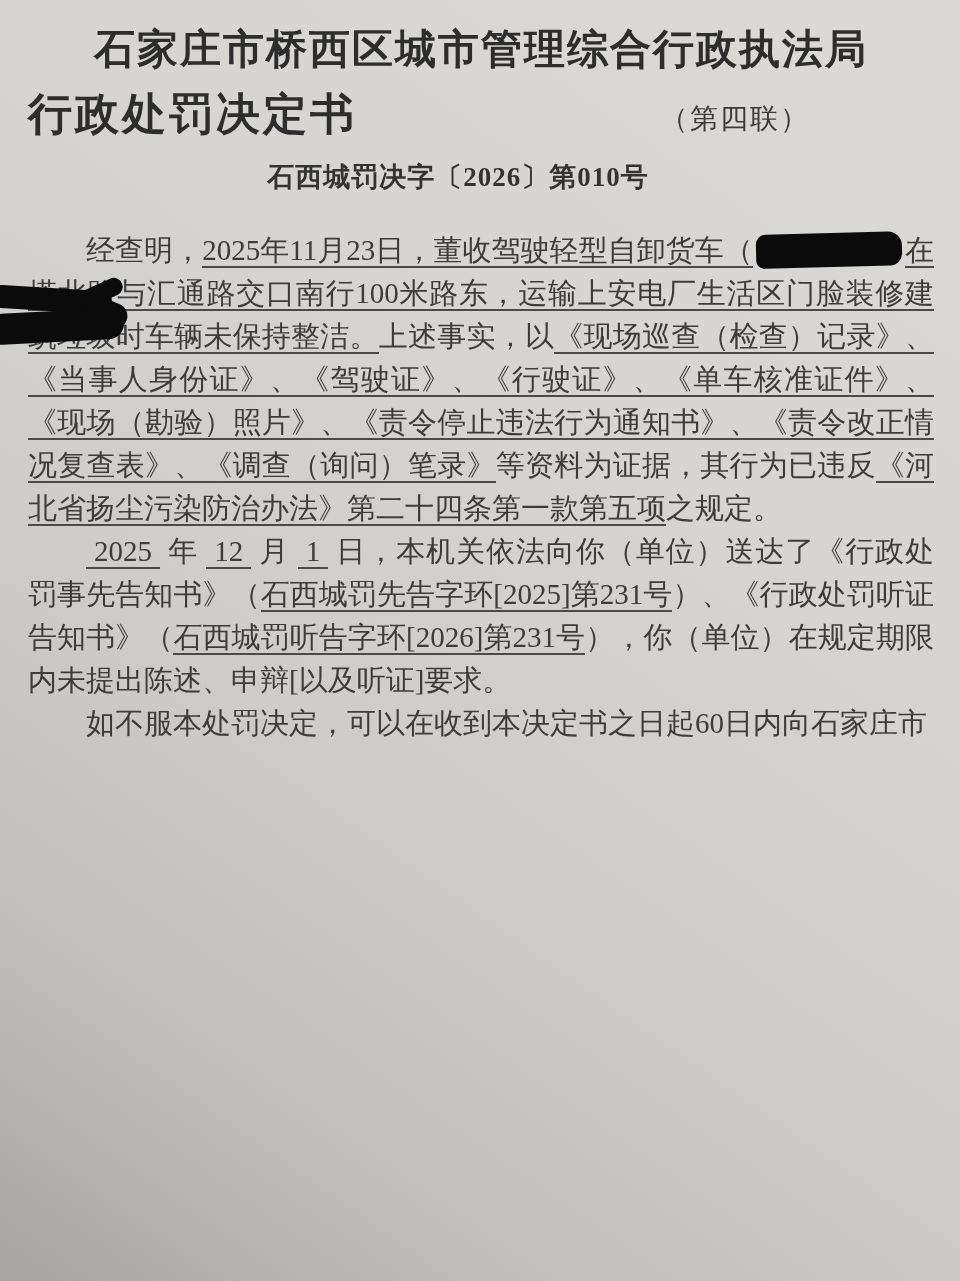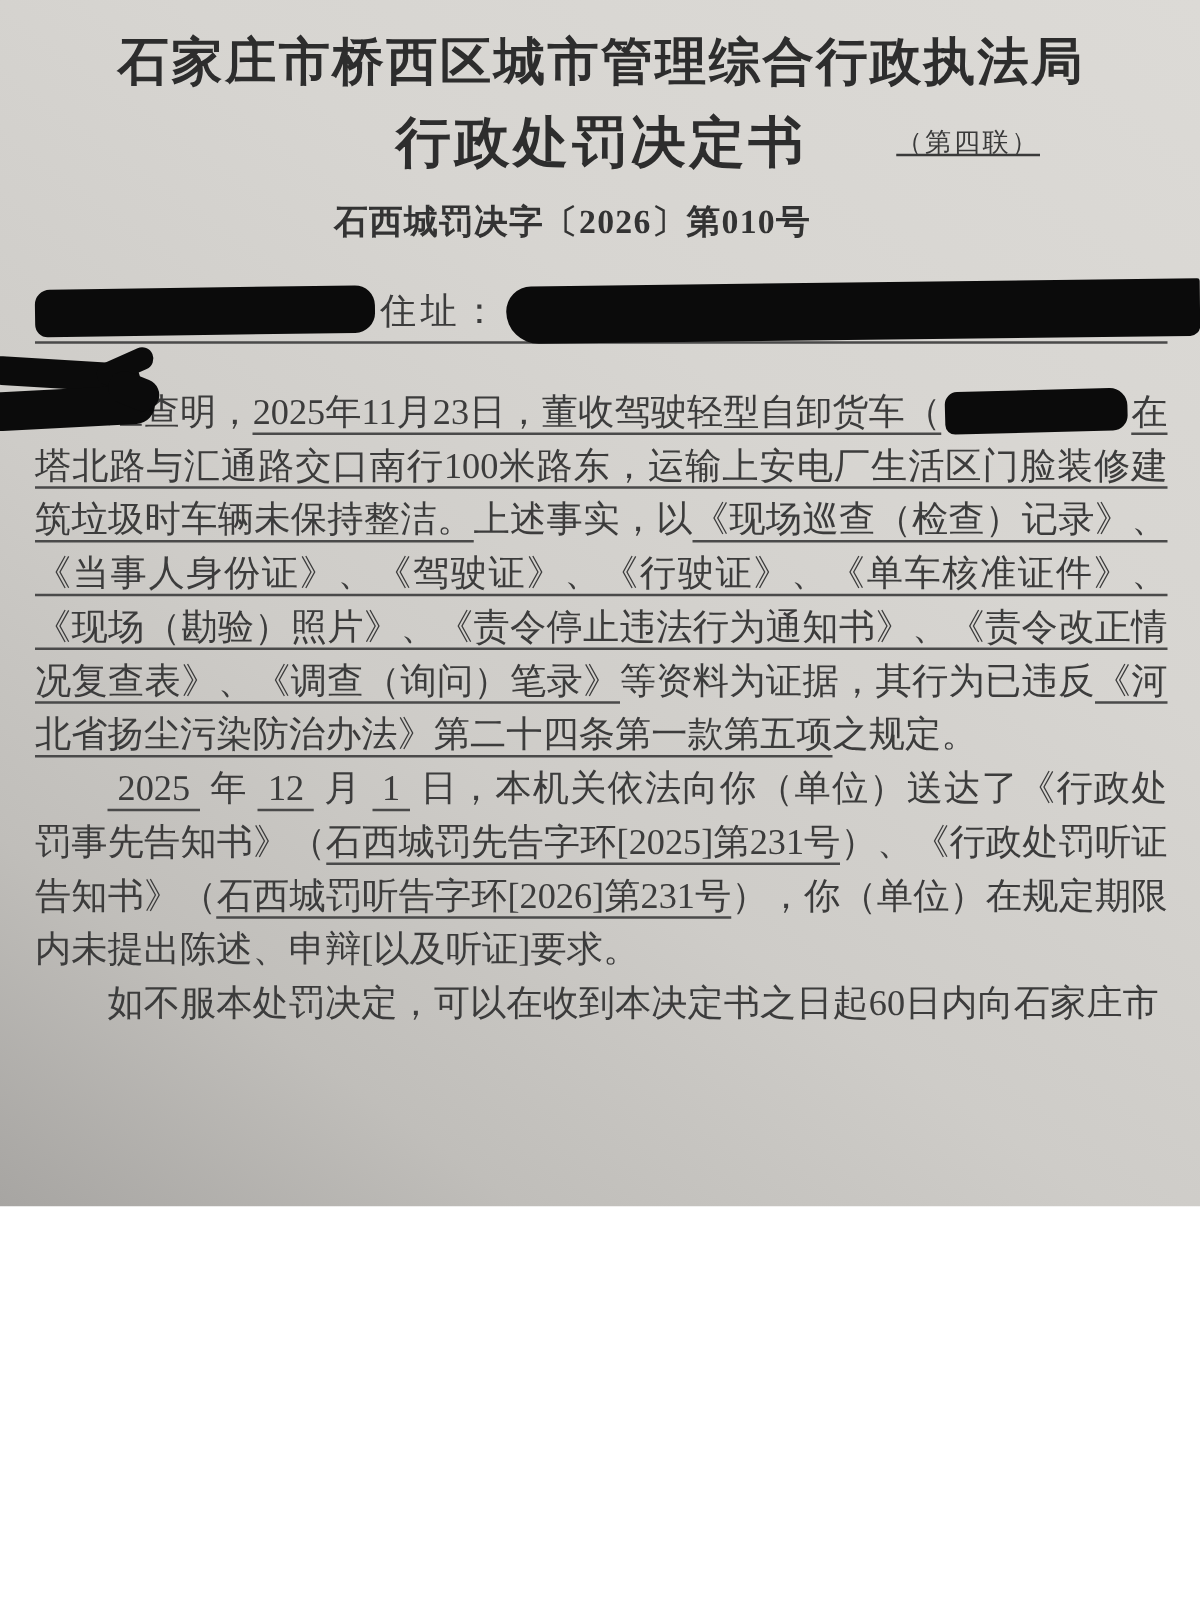--- a/index.html
+++ b/index.html
@@ -1,19 +1,19 @@
 <!DOCTYPE html>
 <html><head>
 <meta charset="utf-8">
 <style>
   html, body { margin: 0; padding: 0; }
   .photo {
     position: relative;
     width: 960px;
-    height: 965px;
+    height: 1281px;
     overflow: hidden;
     background: linear-gradient(215deg, #dcdad6 0%, #d7d5d1 35%, #ceccc8 62%, #c0beba 82%, #a7a5a2 100%);
     font-family: "Liberation Serif", "DejaVu Serif", serif;
     color: #3c3c3c;
   }
   .doc { padding: 14px 26px 0 28px; }
 
   .title-agency {
     margin: 8px 0 0 0;
     text-align: center;
@@ -24,35 +24,34 @@
     color: #2d2d2d;
   }
   .title-row {
     position: relative;
     margin-top: 8px;
     height: 60px;
   }
   .title-main {
     position: absolute;
     left: 0; right: 0;
-    text-align: center;
+    text-align: left;
     font-family: "Liberation Sans", "DejaVu Sans", sans-serif;
     font-size: 44px;
     font-weight: 700;
     letter-spacing: 3px;
     color: #2d2d2d;
   }
   .copy-label {
     position: absolute;
-    right: 102px;
+    right: 124px;
     top: 15px;
-    font-size: 21px;
+    font-size: 28px;
     color: #3a3a3a;
     letter-spacing: 2px;
-    text-decoration: underline;
   }
   .doc-number {
     margin-top: 14px;
     text-align: center;
     padding-right: 46px;
     font-size: 27px;
     font-weight: 700;
     letter-spacing: 1px;
     color: #333;
   }
@@ -126,25 +125,20 @@
     <h1 class="title-agency">石家庄市桥西区城市管理综合行政执法局</h1>
 
     <div class="title-row">
       <div class="title-main">行政处罚决定书</div>
       <div class="copy-label">（第四联）</div>
     </div>
 
     <div class="doc-number">石西城罚决字〔2026〕第010号</div>
 
     <div class="party">
-      <div class="party-line2">
-        <span class="bar bar-id"></span>
-        <span class="addr-label">住址：</span>
-        <span class="bar bar-addr"></span>
-      </div>
     </div>
 
     <div class="body-text">
       <p class="para"><span>经查明，</span><span class="u">2025年11月23日，董收驾驶轻型自卸货车（</span><span class="bar bar-plate"></span><span class="u">在塔北路与汇通路交口南行100米路东，运输上安电厂生活区门脸装修建筑垃圾时车辆未保持整洁。</span><span>上述事实，以</span><span class="u">《现场巡查（检查）记录》、《当事人身份证》、《驾驶证》、《行驶证》、《单车核准证件》、《现场（勘验）照片》、《责令停止违法行为通知书》、《责令改正情况复查表》、《调查（询问）笔录》</span><span>等资料为证据，其行为已违反</span><span class="u">《河北省扬尘污染防治办法》第二十四条第一款第五项</span><span>之规定。</span></p>
 
       <p class="para"><span class="u-num">2025</span><span> 年 </span><span class="u-num">12</span><span> 月 </span><span class="u-num">1</span><span> 日，本机关依法向你（单位）送达了《行政处罚事先告知书》（</span><span class="u">石西城罚先告字环[2025]第231号</span><span>）、《行政处罚听证告知书》（</span><span class="u">石西城罚听告字环[2026]第231号</span><span>），你（单位）在规定期限内未提出陈述、申辩[以及听证]要求。</span></p>
 
 
 
 

